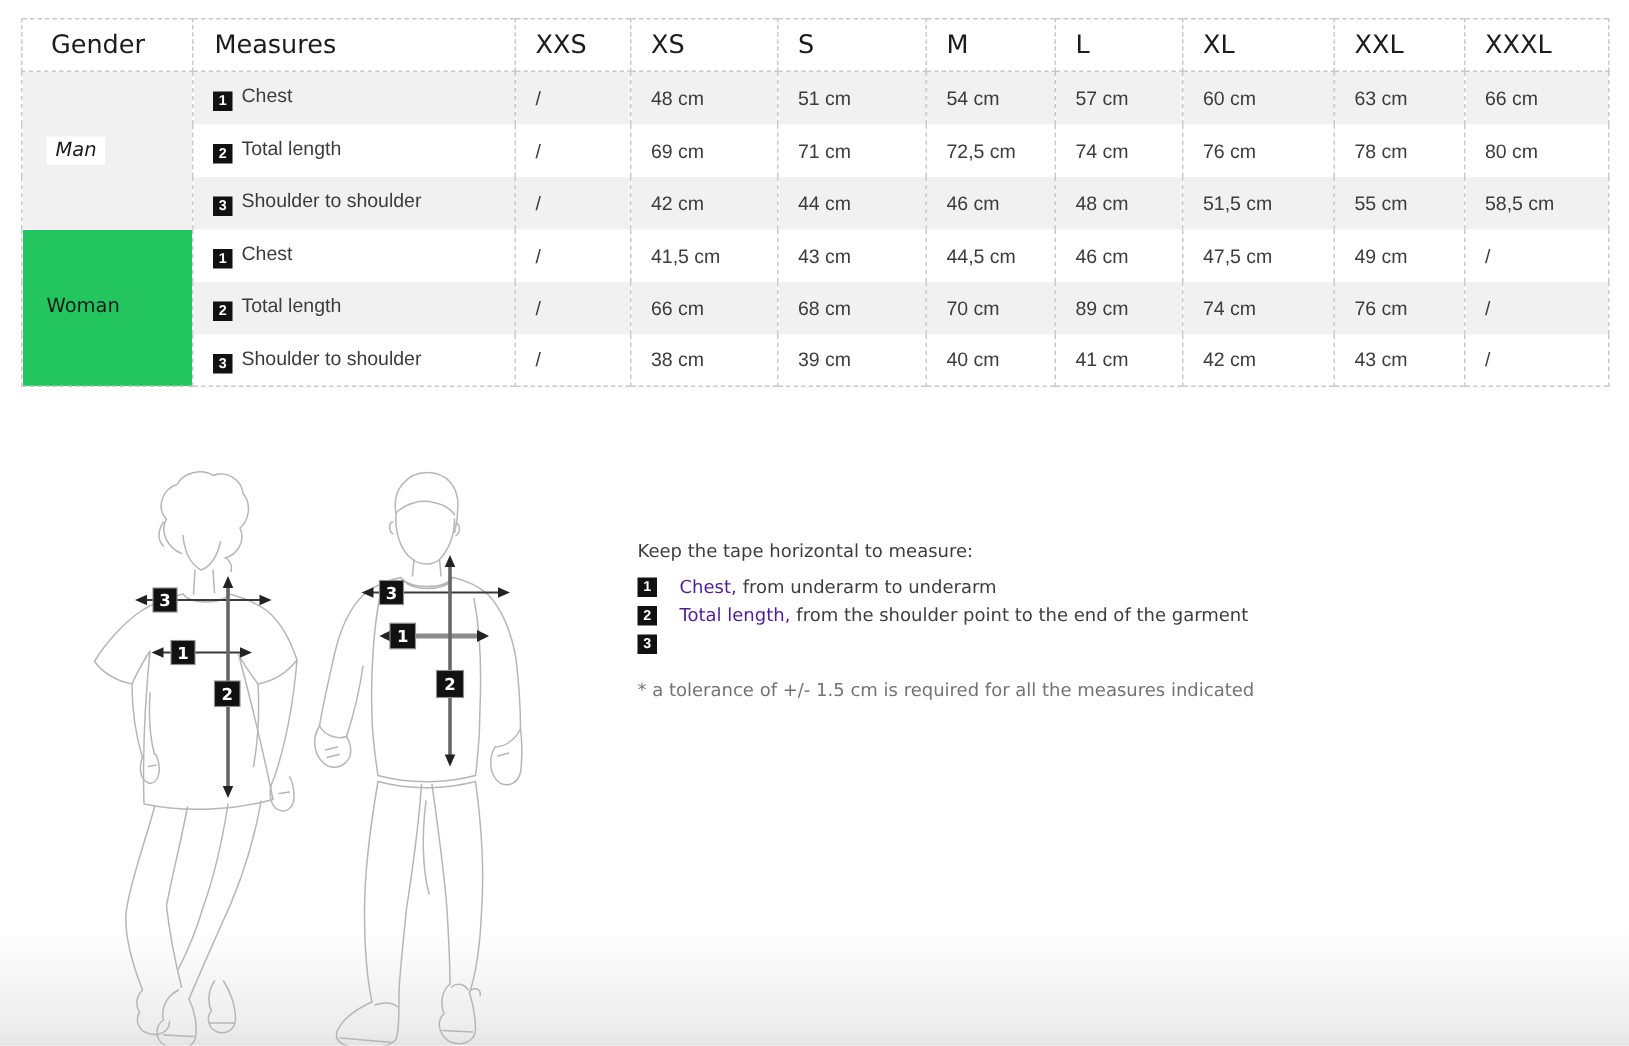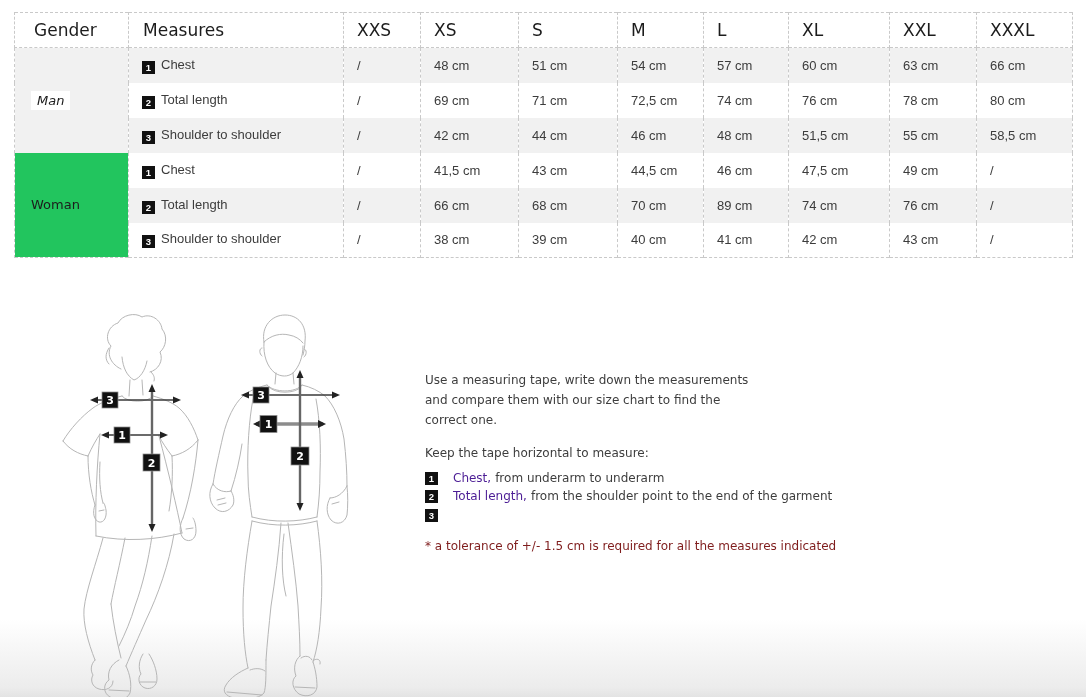--- a/index.html
+++ b/index.html
@@ -56,21 +56,21 @@
     margin: 0; font-family: "DejaVu Sans", sans-serif;
     font-size: 23px; font-weight: 700; color: #141414; letter-spacing: 0.2px;
   }
   .howto .body { margin-left: 10px; font-family: "DejaVu Sans", sans-serif; font-size: 12px; }
   .howto .intro { margin: 27px 0 0 0; width: 340px; line-height: 1.65; }
   .howto .keep { margin: 14px 0 8px 0; line-height: 1.6; }
   .steps { }
   .step { display: flex; align-items: flex-start; margin-bottom: 5px; line-height: 1.16; }
   .step .num-badge { flex: 0 0 13px; margin-right: 15px; margin-top: 0; }
   .step b { font-weight: 400; color: #4c1d95; margin-right: 4px; }
-  .howto .note { margin-top: 17px; color: #7f1d1d; }
+  .howto .note { margin-top: 17px; color: #737373; }
 
   
   .bottom-fade {
     position: absolute; left: 0; right: 0; bottom: 0; height: 78px;
     background: linear-gradient(180deg, rgba(236,236,236,0) 0%, #ececec 88%, #e3e3e3 100%);
     z-index: 0;
   }
 
   
   svg.figures { position: absolute; left: 55px; top: 300px; z-index: 1; }
@@ -253,21 +253,20 @@
       <text class="fig-badge-text" x="206" y="95.5">3</text>
       <rect class="fig-badge-rect" x="205" y="115.5" width="17" height="17"></rect>
       <text class="fig-badge-text" x="213.5" y="124.5">1</text>
       <rect class="fig-badge-rect" x="236" y="147" width="18" height="18"></rect>
       <text class="fig-badge-text" x="245" y="156.5">2</text>
     </g>
   </svg>
 
   <section class="howto">
     <div class="body">
-      <p class="intro">Use a measuring tape, write down the measurements and compare them with our size chart to find the correct one.</p>
       <p class="keep">Keep the tape horizontal to measure:</p>
       <div class="steps">
         <div class="step">
           <span class="num-badge">1</span>
           <span><b>Chest,</b><span>from underarm to underarm</span></span>
         </div>
         <div class="step">
           <span class="num-badge">2</span>
           <span><b>Total length,</b><span>from the shoulder point to the end of the garment</span></span>
         </div>

